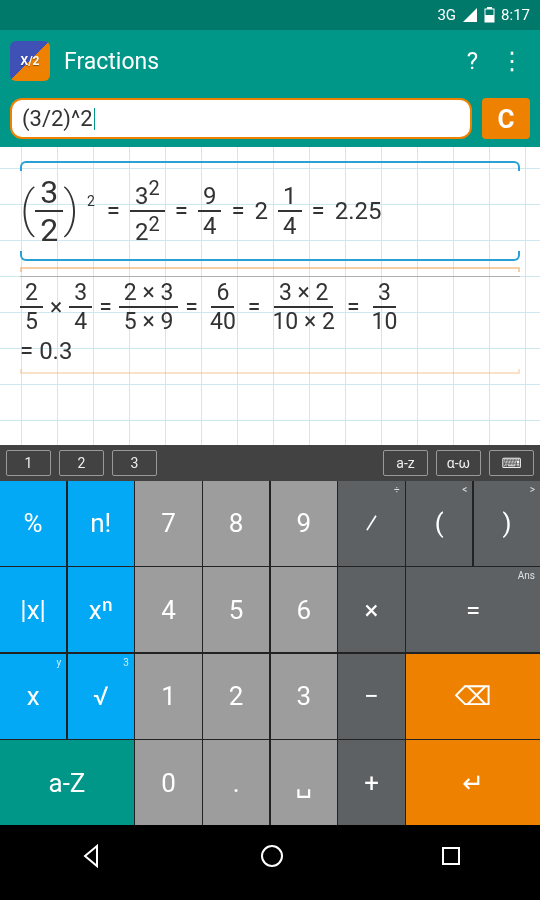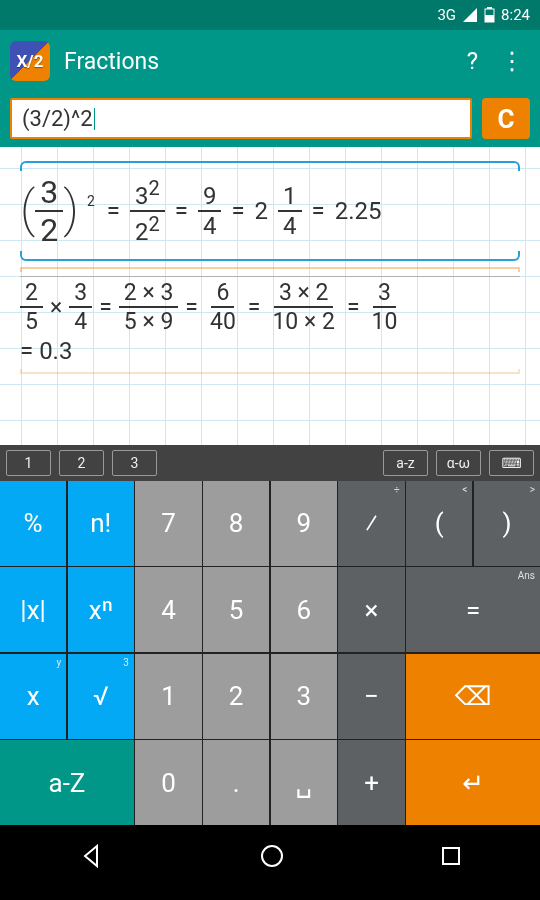--- a/index.html
+++ b/index.html
@@ -5,29 +5,29 @@
 * { margin:0; padding:0; box-sizing:border-box; font-family: Roboto, Arial, sans-serif; }
 html, body { width:540px; height:900px; overflow:hidden; }
 body { background:#000; display:flex; flex-direction:column; }
 
 
 .status { height:30px; background:#00796b; color:#fff; display:flex; justify-content:flex-end; align-items:center; padding:0 10px; font-size:15px; gap:6px; }
 .status svg { fill:#fff; }
 
 
 .appbar { height:62px; background:#009688; display:flex; align-items:center; padding:0 10px; color:#fff; }
-.app-icon { width:40px; height:40px; background:linear-gradient(135deg,#3f51b5 50%, #ef8100 50%); border-radius:6px; display:flex; align-items:center; justify-content:center; color:#fff; font-weight:bold; font-size:17px; margin-right:14px; position:relative; }
+.app-icon { width:40px; height:40px; background:linear-gradient(135deg,#3f51b5 50%, #ef8100 50%); border-radius:6px; display:flex; align-items:center; justify-content:center; color:#fff; font-weight:bold; font-size:12px; margin-right:14px; position:relative; }
 .app-icon span { text-shadow:0 1px 1px rgba(0,0,0,.4); }
 .app-title { font-size:23px; font-weight:400; flex:1; }
 .appbar-actions { display:flex; gap:22px; align-items:center; padding-right:6px;}
 .appbar-actions span { font-size:24px; }
 
 
 .input-row { background:#009688; padding:6px 10px 8px; display:flex; gap:10px; align-items:stretch; }
-.expr-input { flex:1; background:#fff; border:2.5px solid #ef8100; border-radius:2px; padding:6px 10px; font-size:22px; color:#333; display:flex; align-items:center; position:relative; }
+.expr-input { flex:1; background:#fff; border:2.5px solid #ef8100; border-radius:12px; padding:6px 10px; font-size:22px; color:#333; display:flex; align-items:center; position:relative; }
 .expr-input .cursor { width:1.5px; height:22px; background:#009688; display:inline-block; margin-left:1px; }
 .clear-btn { width:48px; background:#ef8100; color:#fff; border-radius:4px; display:flex; align-items:center; justify-content:center; font-size:26px; font-weight:bold; }
 
 
 .math-area { height:298px; background:#fff; position:relative; overflow:hidden; }
 .grid { position:absolute; inset:0; background-image:
   linear-gradient(#c9e6f0 1px, transparent 1px),
   linear-gradient(90deg, #c9e6f0 1px, transparent 1px);
   background-size:36px 36px; background-position:-15px -15px; opacity:.9;}
 .block { position:absolute; font-size:22px; color:#333; }
@@ -72,21 +72,21 @@
 <div class="status">
   <span>3G</span>
   <svg width="16" height="16" viewBox="0 0 16 16">
       <path d="M1 15 L15 15 L15 1 Z"></path>
     </svg>
   <svg width="11" height="16" viewBox="0 0 11 16">
       <rect x="1" y="2" width="9" height="13" fill="none" stroke="#fff"></rect>
       <rect x="3" y="0" width="5" height="2"></rect>
       <rect x="1" y="8" width="9" height="7"></rect>
     </svg>
-  <span>8:24</span>
+  <span>8:17</span>
 </div>
 
 <div class="appbar">
   <div class="app-icon">
       <span>X/2</span>
     </div>
   <div class="app-title">Fractions</div>
   <div class="appbar-actions">
     <span>?</span>
     <span>⋮</span>

